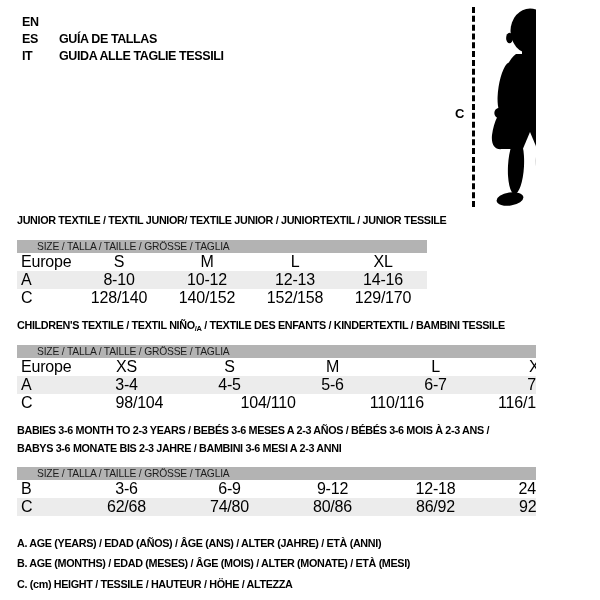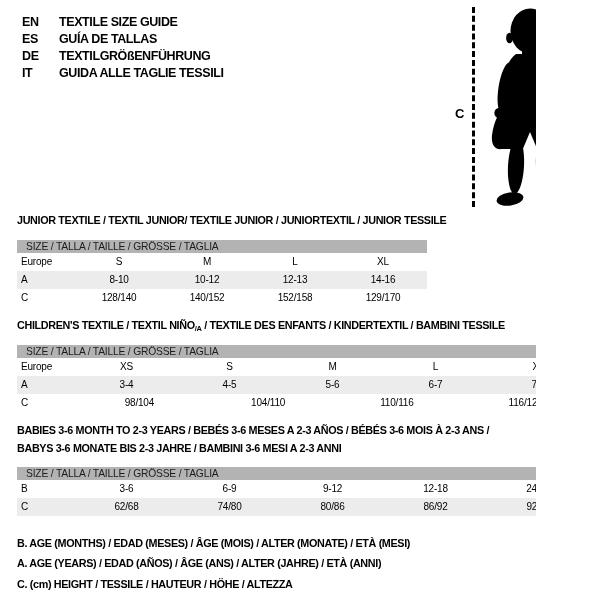--- a/index.html
+++ b/index.html
@@ -20,50 +20,45 @@
   .sec-title{position:absolute;left:17px;width:578px;font-weight:bold;font-size:10.8px;
     letter-spacing:-0.35px;line-height:17.5px;white-space:nowrap;}
   .sec-title .sub{font-size:7.5px;vertical-align:-2px;}
   .title-0{top:212px;}.title-1{top:317px;}.title-2{top:422px;}
   
   .size-table{position:absolute;left:17px;}
   .table-0{top:240px;width:410px;}
   .table-1{top:345px;width:573px;}
   .table-2{top:467px;width:573px;}
   .size-header{height:13px;line-height:13px;background:var(--header-bar,#b3b3b3);
-    font-size:10.3px;padding-left:9px;letter-spacing:-0.2px;color:#1c1c1c;}
-  .trow{display:flex;height:18px;line-height:18px;font-size:10px;letter-spacing:-0.2px;}
+    font-size:10.3px;padding-left:20px;letter-spacing:-0.2px;color:#1c1c1c;}
+  .trow{display:flex;height:18px;line-height:18px;font-size:16px;letter-spacing:-0.2px;}
   .trow.shaded{background:var(--row-shade,#ececec);}
   .tlabel{width:58px;padding-left:4px;box-sizing:border-box;}
   .tcell{flex:1;text-align:center;}
   
   .footnotes{position:absolute;left:17px;top:533px;font-weight:bold;font-size:10.8px;
     letter-spacing:-0.35px;line-height:20.3px;white-space:nowrap;}
 </style>
 </head>
 <body>
 
 <div id="stage">
 
   <div class="lang-list">
     <div class="lang-row">
       <span class="lang-code">EN</span>
-      <span class="lang-label">TEXTILE SIZE GUIDE</span>
     </div>
 
     <div class="lang-row">
       <span class="lang-code">ES</span>
       <span class="lang-label">GUÍA DE TALLAS</span>
     </div>
 
 
-    <div class="lang-row">
-      <span class="lang-code">DE</span>
-      <span class="lang-label">TEXTILGRÖßENFÜHRUNG</span>
-    </div>
 
     <div class="lang-row">
       <span class="lang-code">IT</span>
       <span class="lang-label">GUIDA ALLE TAGLIE TESSILI</span>
     </div>
   </div>
 
   <div class="dash-line"></div>
   <div class="c-label">C</div>
   <svg class="baby" width="96" height="206" viewBox="0 0 96 206" aria-hidden="true">
@@ -80,22 +75,22 @@
       <path d="M26,100 L70,100 C79,104 84,115 86,129 C87,139 83,144 76,143 L20,143 C13,144 9,139 10,129 C12,115 17,104 26,100 Z"></path>
       <polygon points="40,145 56,145 48,126" fill="#fff"></polygon>
       <ellipse cx="34" cy="160" rx="8" ry="28" transform="rotate(3 34 160)"></ellipse>
       <ellipse cx="62" cy="160" rx="8" ry="28" transform="rotate(-3 62 160)"></ellipse>
       <ellipse cx="28" cy="193" rx="13.5" ry="6.5" transform="rotate(-8 28 193)"></ellipse>
       <ellipse cx="68" cy="193" rx="13.5" ry="6.5" transform="rotate(8 68 193)"></ellipse>
     </g>
   </svg>
 
   <div class="footnotes">
+      <div>A. AGE (YEARS) / EDAD (AÑOS) / ÂGE (ANS) / ALTER (JAHRE) / ETÀ (ANNI)</div>
       <div>B. AGE (MONTHS) / EDAD (MESES) / ÂGE (MOIS) / ALTER (MONATE) / ETÀ (MESI)</div>
-      <div>A. AGE (YEARS) / EDAD (AÑOS) / ÂGE (ANS) / ALTER (JAHRE) / ETÀ (ANNI)</div>
       <div>C. (cm) HEIGHT / TESSILE / HAUTEUR / HÖHE / ALTEZZA</div>
     </div>
 
 <div class="sec-title title-0">
       <div><span>JUNIOR TEXTILE / TEXTIL JUNIOR/ TEXTILE JUNIOR / JUNIORTEXTIL / JUNIOR TESSILE</span></div>
     </div>
     <div class="size-table table-0">
       <div class="size-header">SIZE / TALLA / TAILLE / GRÖSSE / TAGLIA</div>
       <div class="trow">
         <div class="tlabel">Europe</div>

